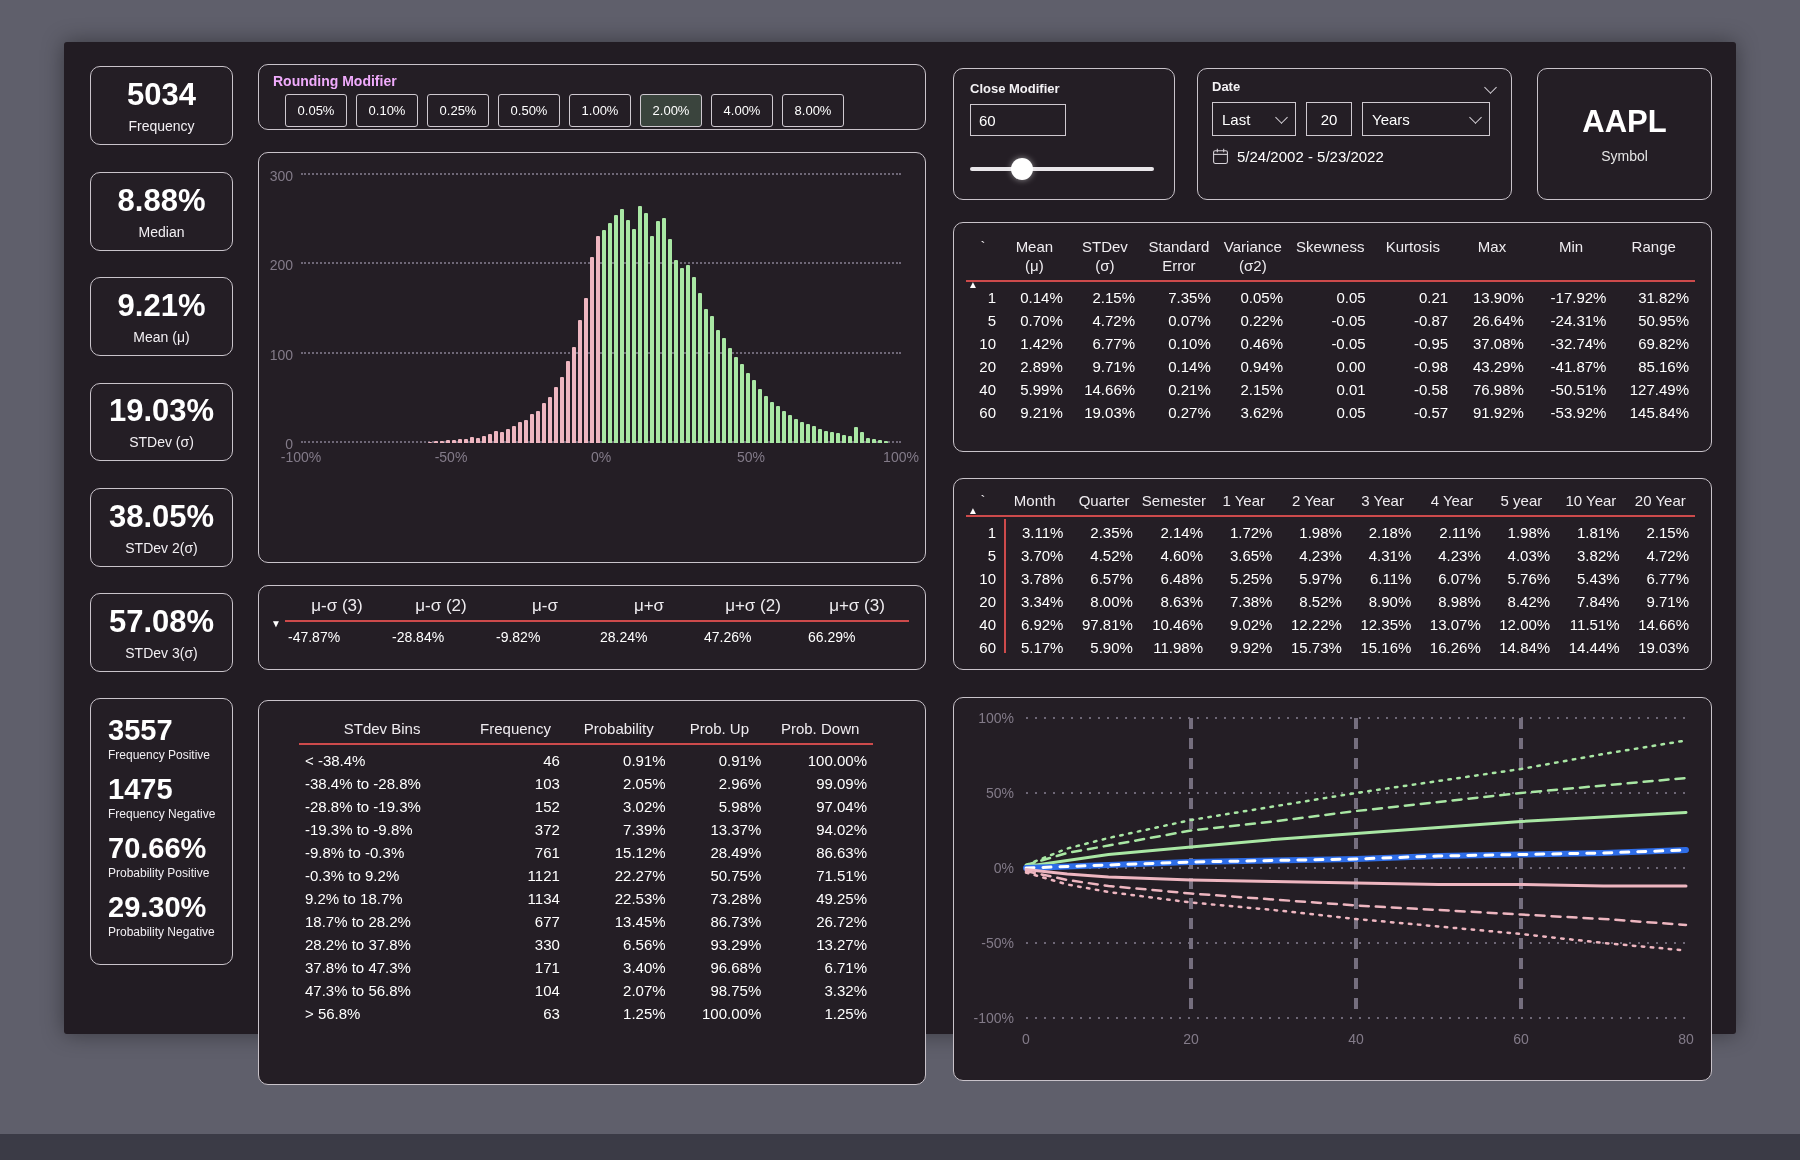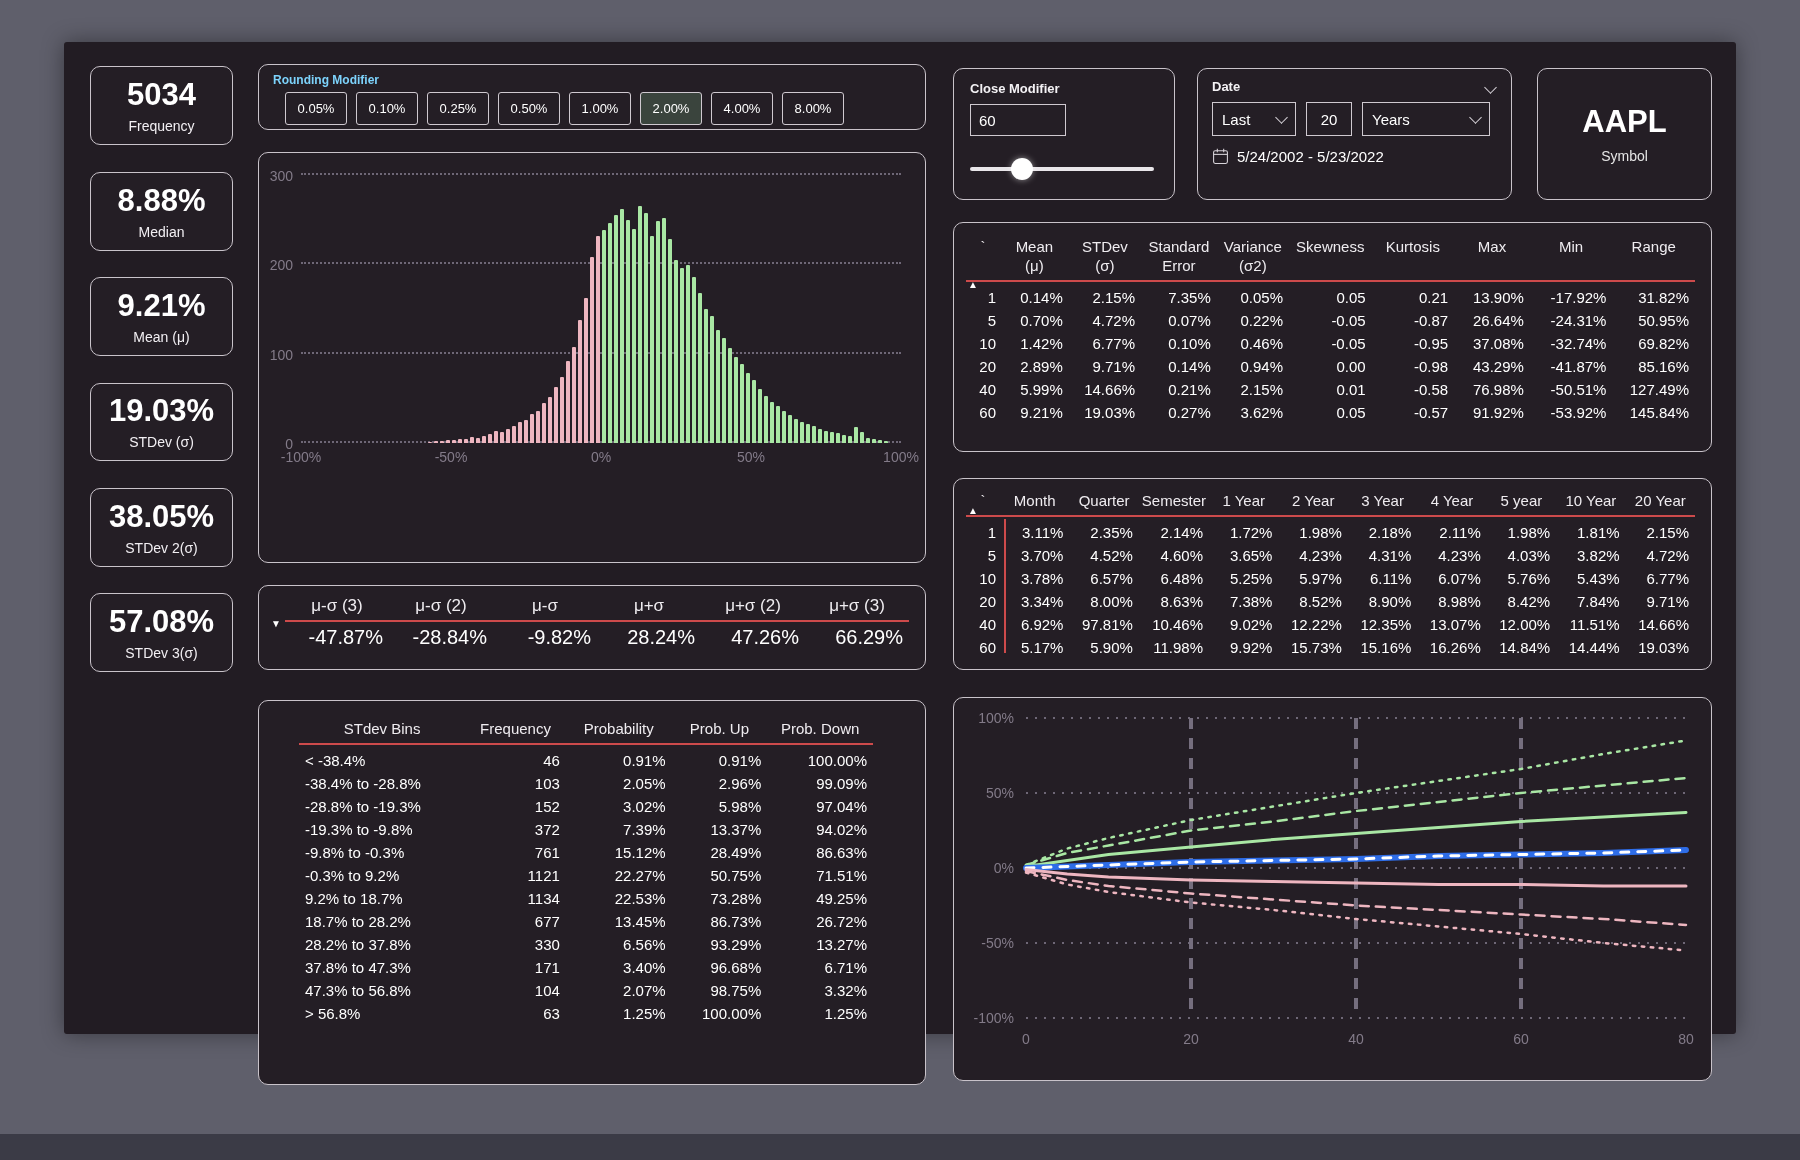--- a/index.html
+++ b/index.html
@@ -9,21 +9,21 @@
   .card{position:absolute;background:#241e25;border:1px solid #c9c3ca;border-radius:10px;box-sizing:border-box;}
   
   .kpi{left:26px;width:143px;display:flex;flex-direction:column;align-items:center;justify-content:center;}
   .kpi .v{font-size:31px;font-weight:600;color:#fff;line-height:34px;}
   .kpi .l{font-size:14px;color:#f2eff3;margin-top:6px;}
   .summary{left:26px;top:656px;width:143px;height:267px;padding:16px 0 0 17px;}
   .summary .v{font-size:29px;font-weight:600;color:#fff;line-height:31px;}
   .summary .l{font-size:12px;color:#f2eff3;margin:2px 0 12px 0;}
   
   .rounding{left:194px;top:22px;width:668px;height:66px;padding:8px 0 0 14px;}
-  .rtitle{font-size:12px;font-weight:700;color:#7dd3fc;}
+  .rtitle{font-size:14px;font-weight:700;color:#f0abfc;}
   .rbtns{display:flex;gap:9px;margin-top:5px;margin-left:12px;}
   .rbtn{width:62px;height:33px;background:transparent;border:1px solid #cfc9d0;border-radius:3px;color:#fff;font-size:13px;font-family:inherit;}
   .rbtn.selected{background:#3a443d;}
   .hist{left:194px;top:110px;width:668px;height:411px;}
   .hplot{position:absolute;left:42px;right:24px;top:22px;height:268px;}
   .hgrid{position:absolute;left:0;right:0;height:0;border-top:2px dotted #6e6776;}
   .hylab{position:absolute;right:100%;margin-right:8px;transform:translateY(-50%);font-size:14px;color:#837b89;}
   .hbars{position:absolute;left:0;right:0;bottom:0;top:0;display:flex;align-items:flex-end;}
   .hbin{flex:1;padding:0 1px;box-sizing:border-box;height:100%;display:flex;align-items:flex-end;}
   .hbar{width:100%;border-radius:1px 1px 0 0;}
@@ -32,21 +32,21 @@
   
   .tgrid{display:grid;}
   .th{font-size:15px;color:#efecf0;text-align:center;white-space:pre-line;padding:2px 3px;line-height:19px;}
   .td{font-size:15px;color:#fff;text-align:right;padding:2px 6px 2px 3px;line-height:19px;}
   .td.left{text-align:left;padding-left:6px;}
   .td.rowlab{text-align:right;padding-right:4px;}
   .redline{grid-column:1 / -1;height:2px;background:#cd4a4b;margin:3px 0 4px 0;}
   .sort-tri{position:absolute;font-size:10px;color:#fff;}
   .musigma{left:194px;top:543px;width:668px;height:85px;padding:8px 16px 0 26px;}
   .musigma .th{font-size:17px;}
-  .musigma .td{font-size:20px;text-align:right;}
+  .musigma .td{font-size:14px;text-align:left;}
   .bins{left:194px;top:658px;width:668px;height:385px;padding:16px 52px 0 40px;}
   
   .close-card{left:889px;top:26px;width:222px;height:132px;padding:12px 16px;}
   .ctitle{font-size:13px;font-weight:700;color:#f4f2f5;}
   .cinput{width:96px;height:32px;background:transparent;border:1px solid #cfc9d0;color:#fff;font-size:15px;padding:0 8px;margin-top:8px;font-family:inherit;box-sizing:border-box;}
   .slider{position:relative;margin-top:22px;height:22px;}
   .strack{position:absolute;left:0;right:4px;top:9px;height:4px;background:#e9e6ea;border-radius:2px;}
   .sthumb{position:absolute;left:22%;top:0;width:22px;height:22px;background:#fff;border-radius:50%;box-shadow:0 0 6px rgba(255,255,255,.5);}
   .date-card{left:1133px;top:26px;width:315px;height:132px;padding:10px 14px;}
   .drow{display:flex;gap:10px;margin-top:8px;}
@@ -87,20 +87,30 @@
       <div class="v">19.03%</div>
       <div class="l">STDev (σ)</div>
     </div>
     <div class="card kpi" style="top:446px;height:79px;">
       <div class="v">38.05%</div>
       <div class="l">STDev 2(σ)</div>
     </div>
     <div class="card kpi" style="top:551px;height:79px;">
       <div class="v">57.08%</div>
       <div class="l">STDev 3(σ)</div>
+    </div>
+    <div class="card summary">
+      <div class="v">3557</div>
+      <div class="l">Frequency Positive</div>
+      <div class="v">1475</div>
+      <div class="l">Frequency Negative</div>
+      <div class="v">70.66%</div>
+      <div class="l">Probability Positive</div>
+      <div class="v">29.30%</div>
+      <div class="l">Probability Negative</div>
     </div>
 
     <div class="card rounding">
       <div class="rtitle">Rounding Modifier</div>
       <div class="rbtns">
           <button class="rbtn">0.05%</button>
           <button class="rbtn">0.10%</button>
           <button class="rbtn">0.25%</button>
           <button class="rbtn">0.50%</button>
           <button class="rbtn">1.00%</button>

